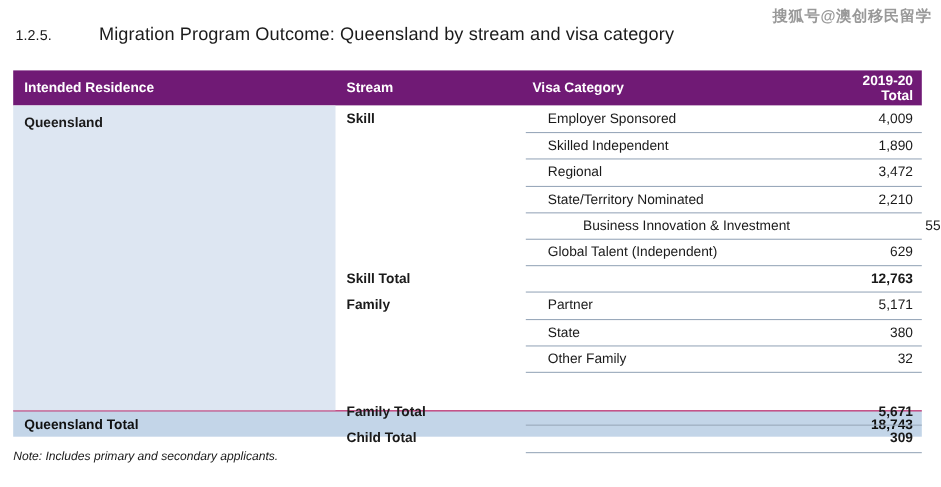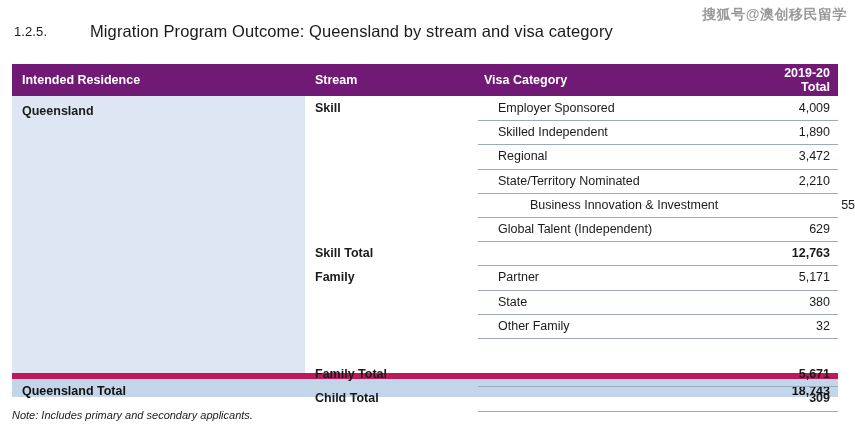--- a/index.html
+++ b/index.html
@@ -218,21 +218,21 @@
     right: 0;
     height: 1px;
     background: #9aa9bb;
   }
 
   
   .tfoot {
     position: relative;
     height: 24px;
     background: #c3d5e8;
-    border-top: 6px solid #be185d;
+    border-top: 1px solid #be185d;
   }
   .tfoot-label {
     position: absolute;
     left: 10px;
     top: 0;
     height: 24px;
     display: flex;
     align-items: center;
     font-weight: bold;
     font-size: 12.5px;

